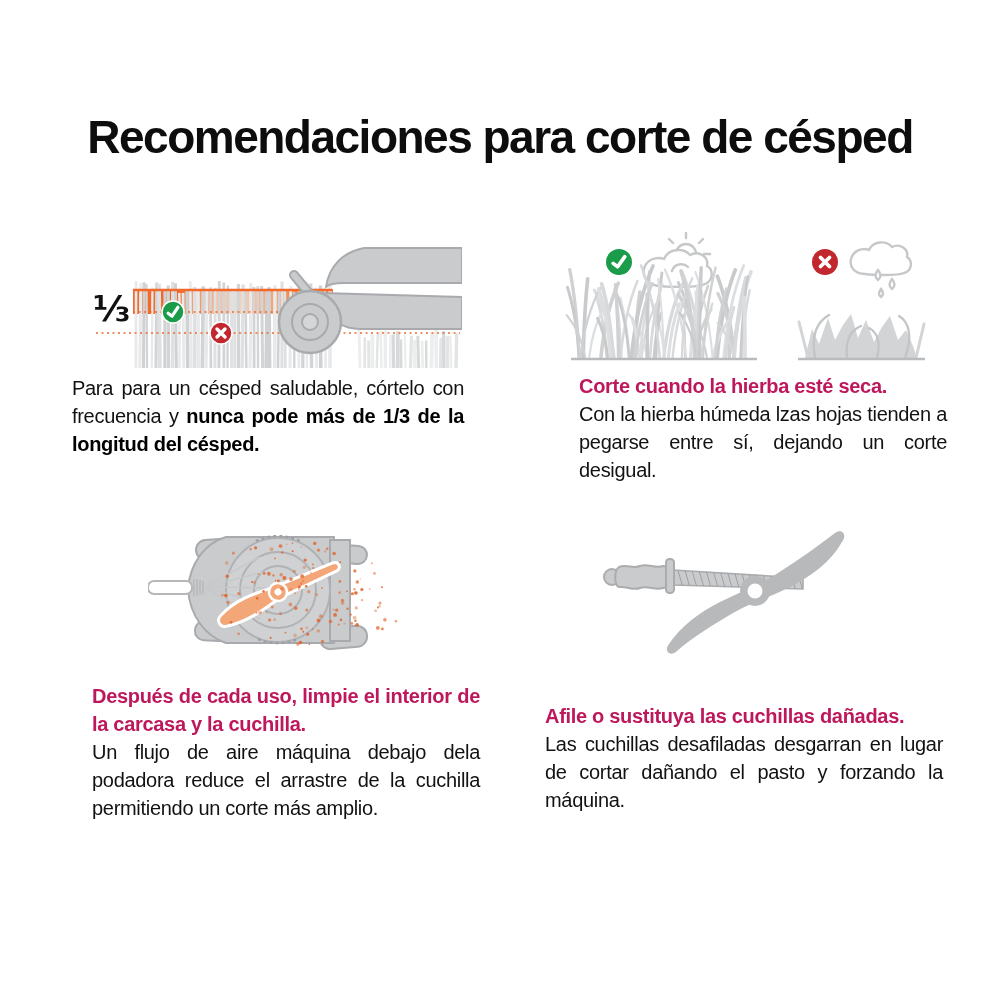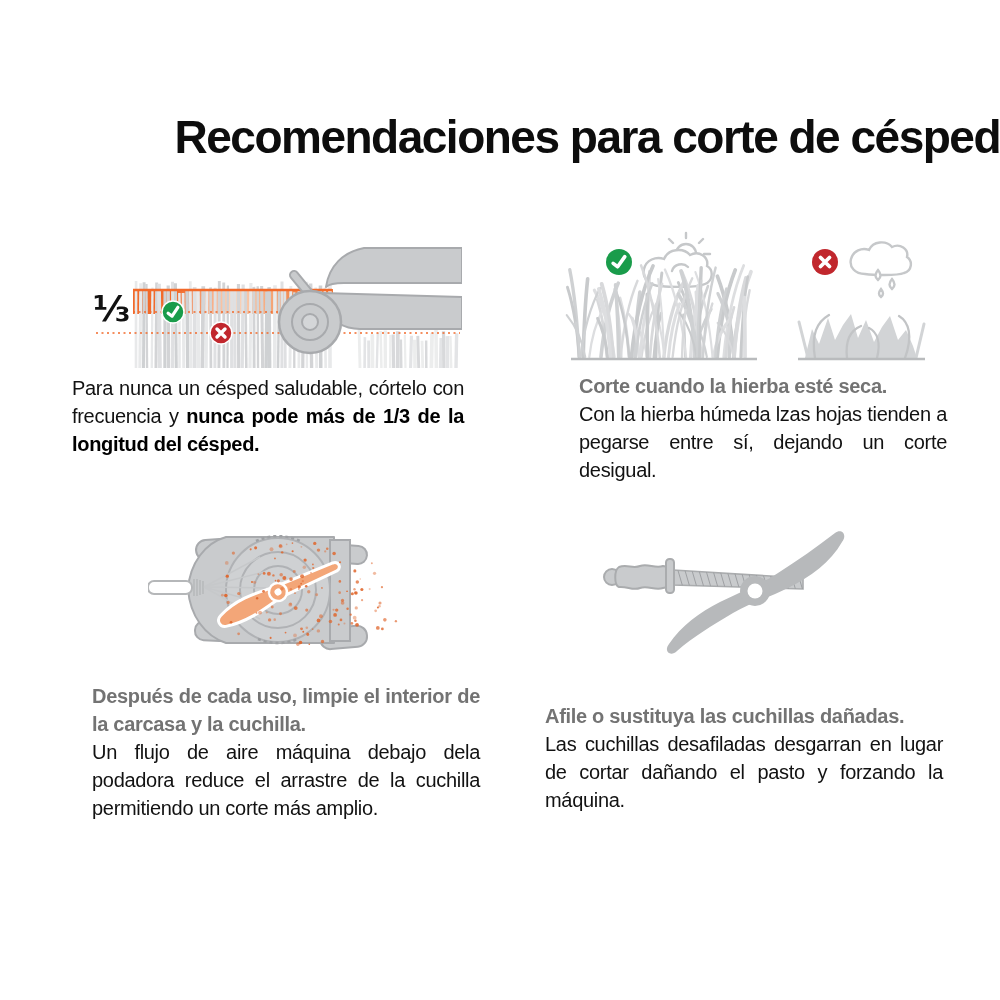--- a/index.html
+++ b/index.html
@@ -1,22 +1,22 @@
 <!DOCTYPE html>
 <html><head>
 <meta charset="utf-8">
 <style>
   html,body{margin:0;padding:0;}
   body{width:1000px;height:1000px;background:#ffffff;position:relative;
        font-family:"Liberation Sans",sans-serif;overflow:hidden;}
   .abs{position:absolute;}
-  #title{left:0;top:110px;width:1000px;text-align:right;
+  #title{left:0;top:110px;width:1000px;text-align:center;
          font-size:46px;font-weight:700;letter-spacing:-1.5px;color:#0d0d0d;}
   .txt{font-size:20px;line-height:28px;color:#121212;text-align:justify;letter-spacing:-0.3px;}
-  .txt .head{font-weight:700;color:#737373;}
+  .txt .head{font-weight:700;color:#be185d;}
   .txt b{font-weight:700;color:#000;}
   svg{display:block;}
 </style>
 </head>
 <body>
 
 <div id="title" class="abs">Recomendaciones para corte de césped</div>
 
 <svg class="abs" style="left:60px;top:225px" width="402" height="150" viewBox="0 0 402 150">
   <defs>
@@ -131,21 +131,21 @@
     <path d="M 266,62 C 269,41 283,27 304,23 L 402,23 L 402,58 L 284,58 C 276,58 269,59 266,62 Z" fill="#c9cbcd" stroke="#a8aaad" stroke-width="2" stroke-linejoin="round"></path>
     <path d="M 286,61 L 402,64 L 402,70 L 290,67 Z" fill="#ffffff"></path>
     <path d="M 262,68 L 402,72 L 402,104 L 300,104 C 284,104 269,95 262,82 Z" fill="#c9cbcd" stroke="#a8aaad" stroke-width="2" stroke-linejoin="round"></path>
     <circle cx="250" cy="97" r="31" fill="#c9cbcd" stroke="#a8aaad" stroke-width="2.5"></circle>
     <circle cx="250" cy="97" r="18" fill="none" stroke="#a8aaad" stroke-width="2"></circle>
     <circle cx="250" cy="97" r="8" fill="#d4d6d8" stroke="#a8aaad" stroke-width="2"></circle>
   </g>
 </svg>
 
 <div class="abs txt" style="left:72px;top:374px;width:392px">
-  <span>Para nunca un césped saludable, córtelo con frecuencia y </span><b>nunca pode más de 1/3 de la longitud del césped.</b>
+  <span>Para para un césped saludable, córtelo con frecuencia y </span><b>nunca pode más de 1/3 de la longitud del césped.</b>
 </div>
 
 <svg class="abs" style="left:565px;top:230px" width="380" height="142" viewBox="0 0 380 142">
 
   <g transform="translate(54,32)">
     <circle r="13" fill="#1A9C4B"></circle>
     <path d="M -6 0.5 L -2 4.5 L 6.5 -4.5" stroke="#fff" stroke-width="3.6" fill="none" stroke-linecap="round" stroke-linejoin="round" transform="rotate(-8)"></path>
   </g>
 
   <g stroke="#c6c8ca" stroke-width="2.4" fill="none" stroke-linecap="round">

